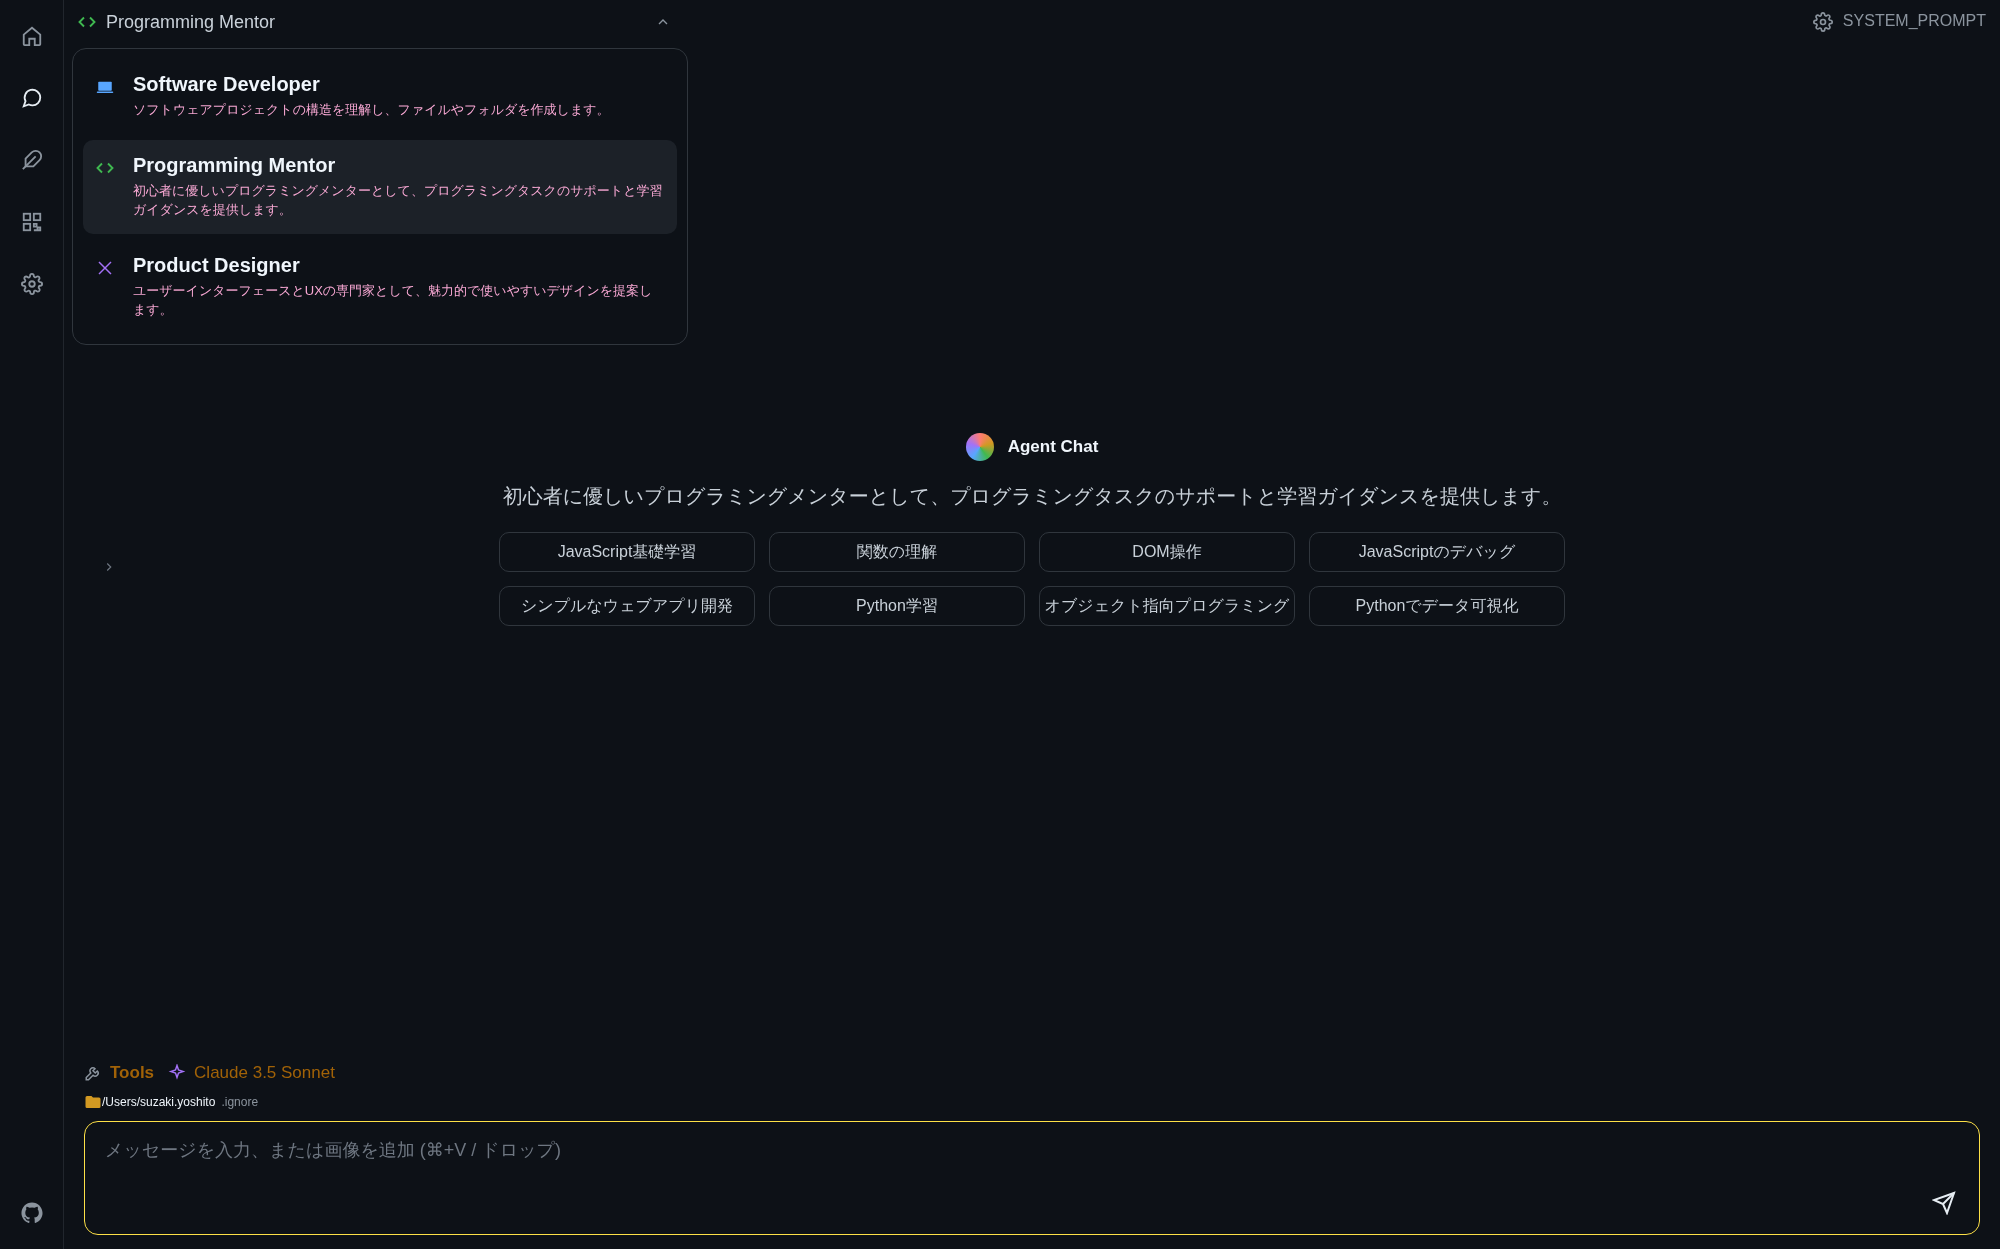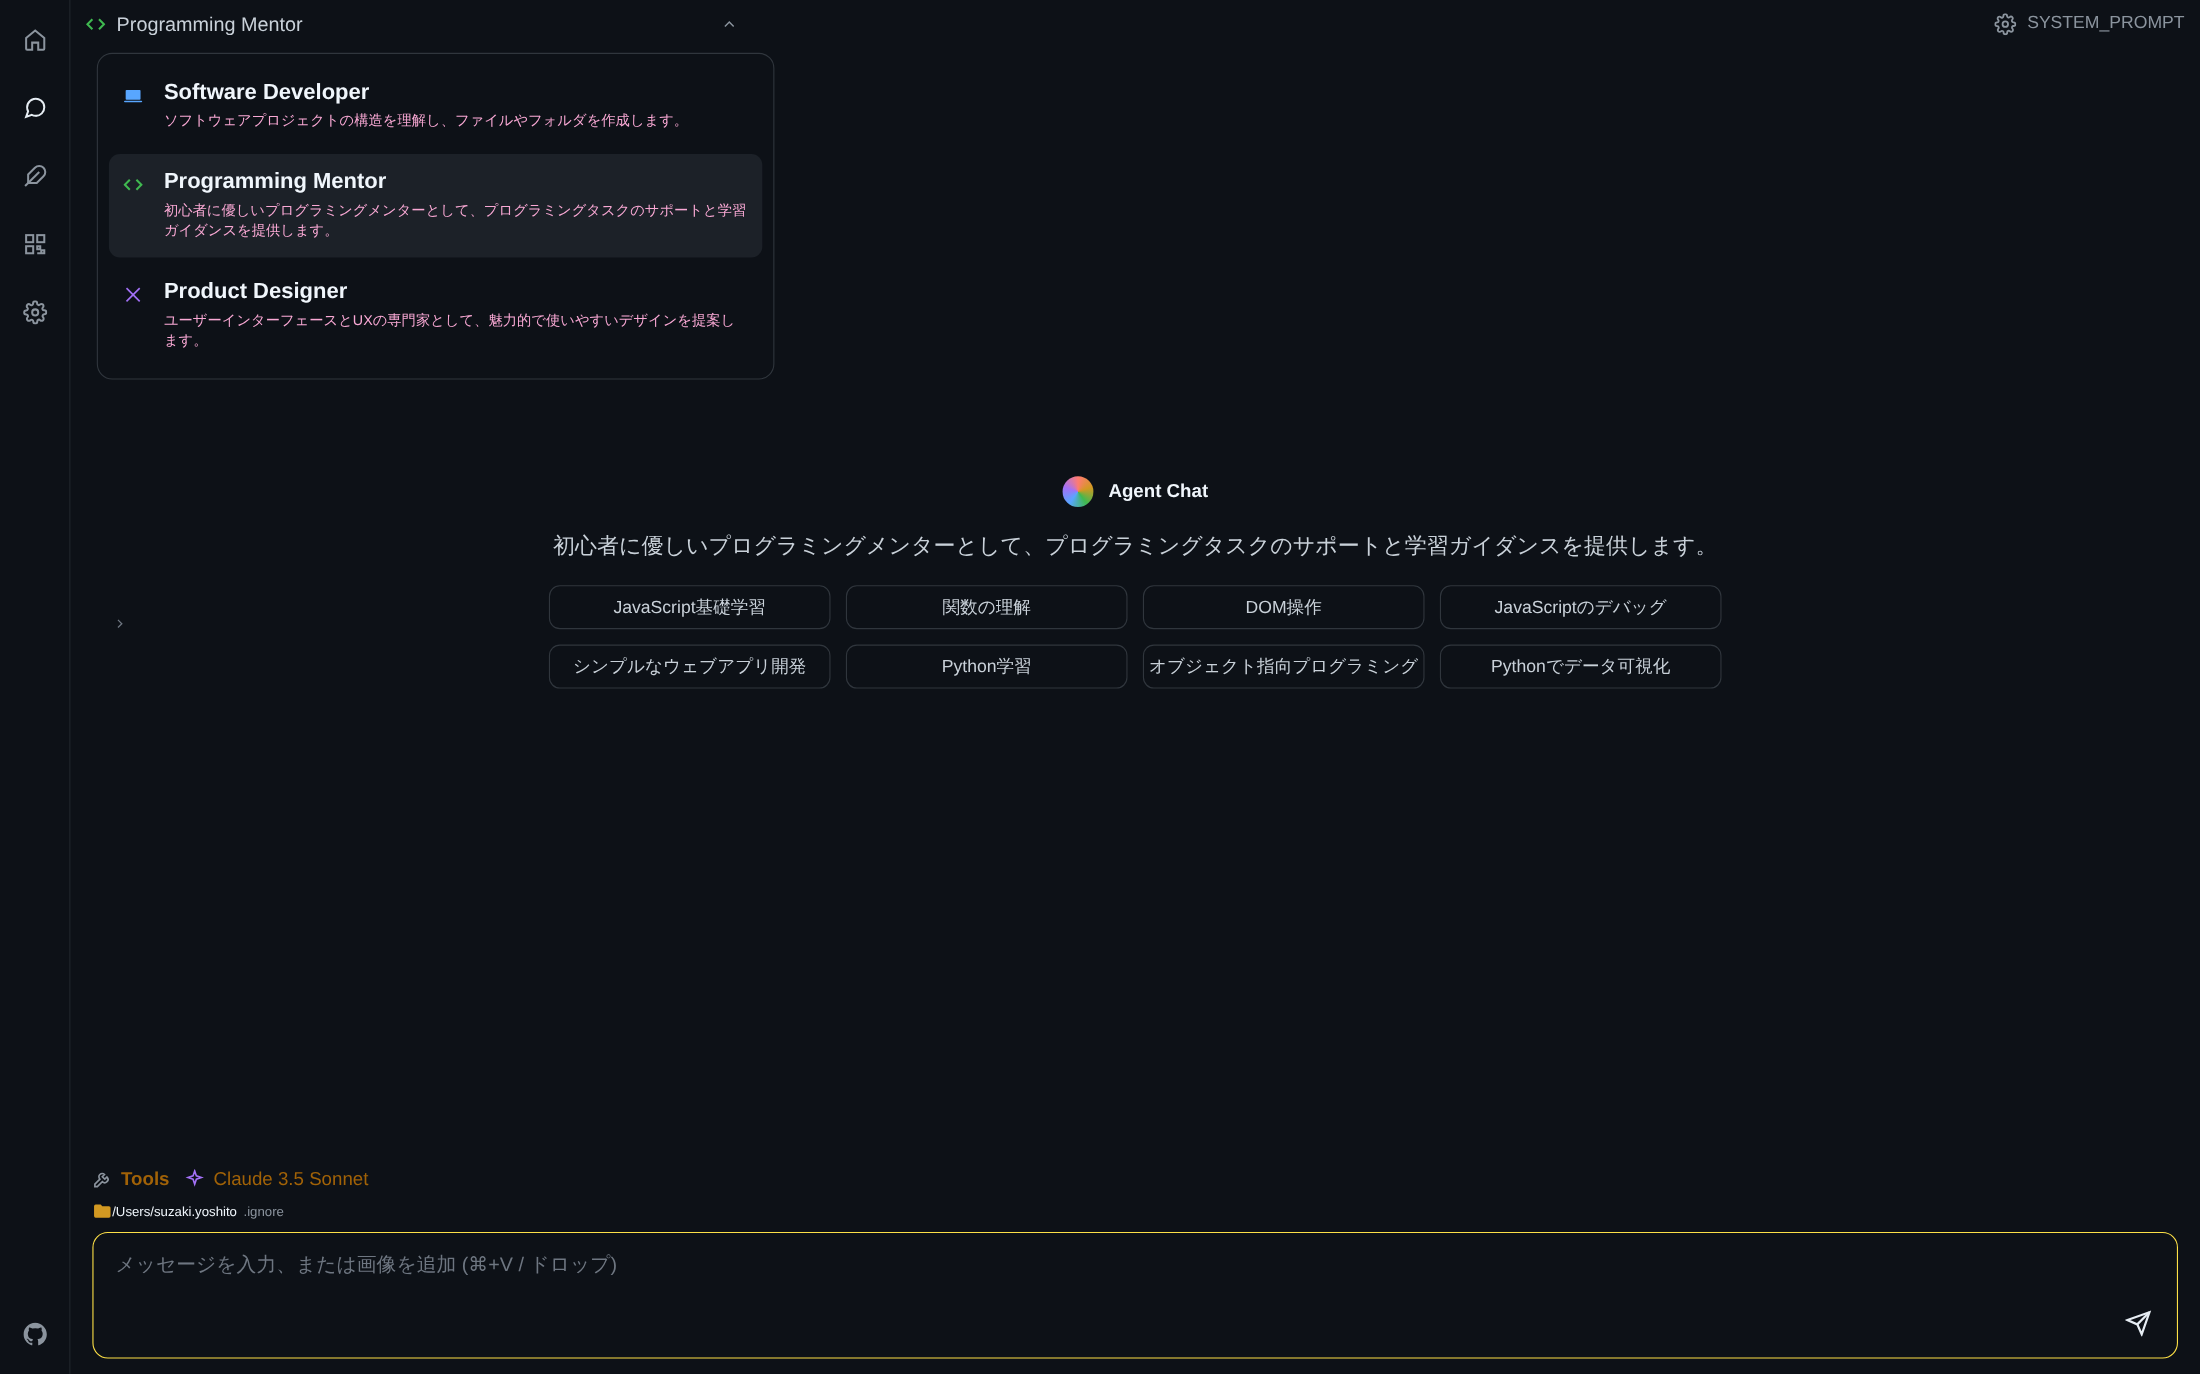--- a/index.html
+++ b/index.html
@@ -64,21 +64,21 @@
   align-items: flex-start;
   gap: 10px;
   color: #8b949e;
   font-size: 16px;
 }
 
 
 .agent-dropdown {
   position: absolute;
   top: 48px;
-  left: 24px;
+  left: 8px;
   width: 616px;
   background: #0d1117;
   border: 1px solid #30363d;
   border-radius: 14px;
   padding: 10px;
   display: flex;
   flex-direction: column;
   gap: 6px;
 }
 .agent-item {

